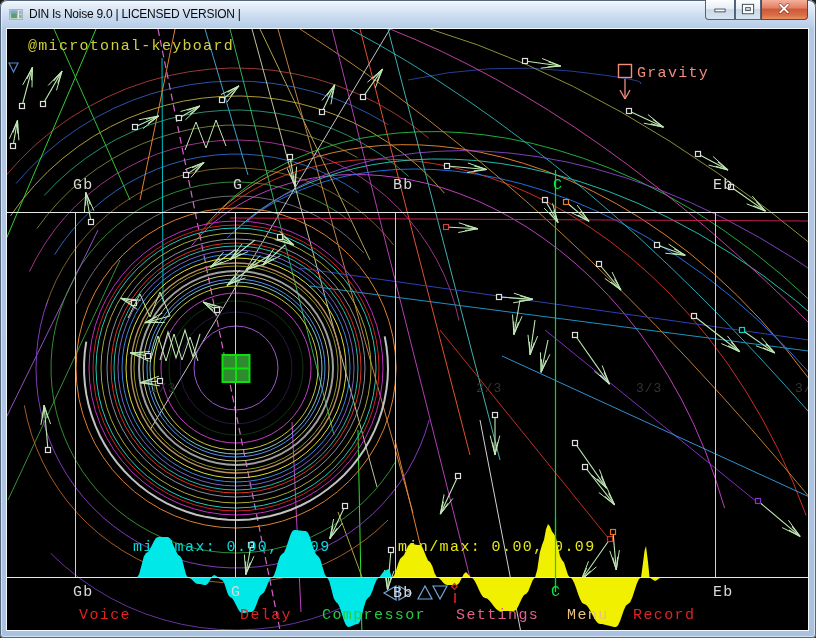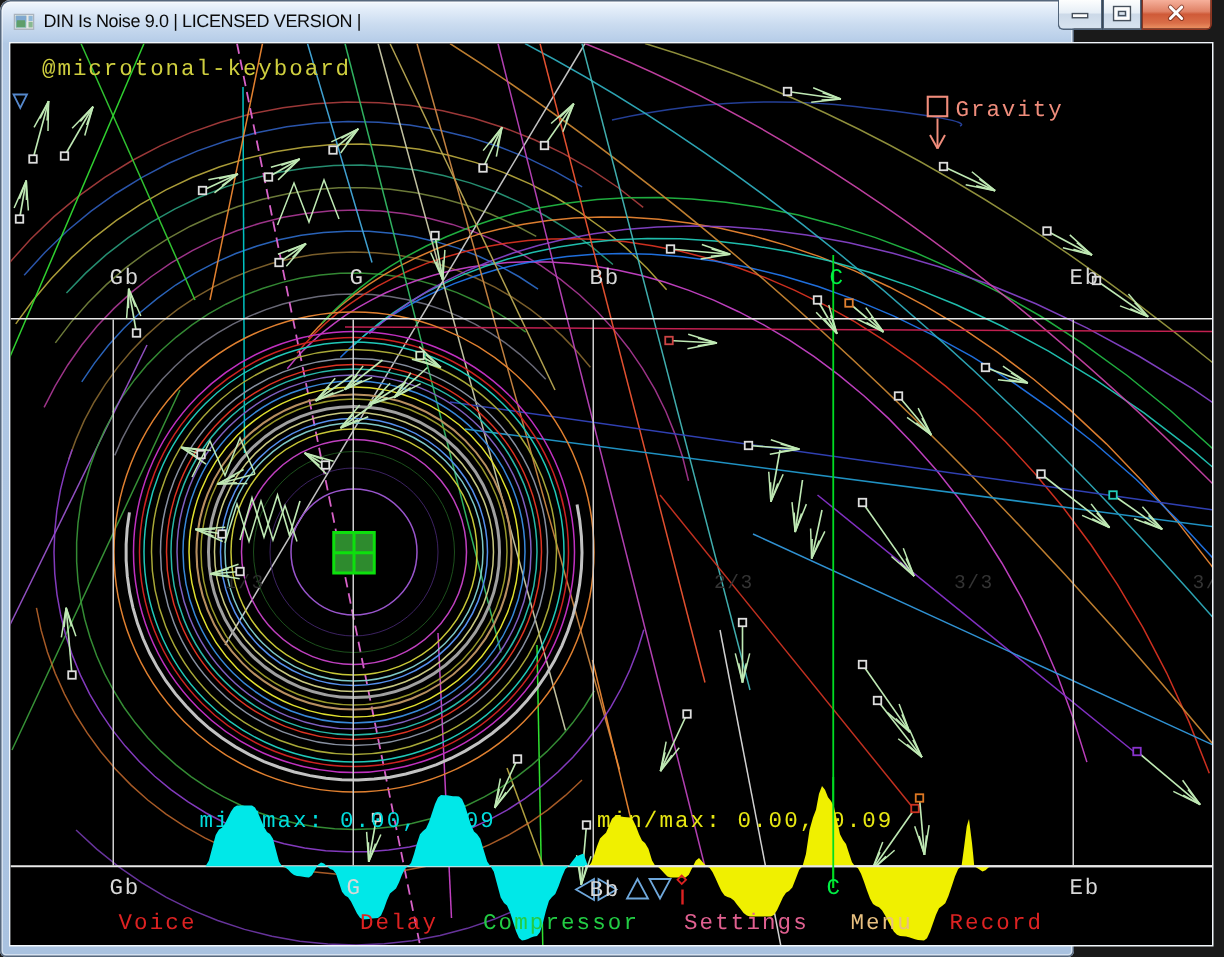--- a/index.html
+++ b/index.html
@@ -1,14 +1,14 @@
 <!DOCTYPE html>
 <html><head><meta charset="utf-8"><style>
 html,body{margin:0;padding:0;width:816px;height:638px;overflow:hidden;background:#1a1a1a;}
-#win{position:absolute;left:0;top:0;width:716px;height:638px;border-radius:7px 7px 4px 4px;
+#win{position:absolute;left:0;top:0;width:816px;height:638px;border-radius:7px 7px 4px 4px;
  background:linear-gradient(180deg,#f2f7fd 1px,#e3edf9 6px,#cbdcf0 16px,#b9cfe9 26px,#b2c9e5 29px,#aec6e3 300px,#a9c2e0 638px);
  box-shadow:inset 0 0 0 1px #56677c, inset 0 0 0 2px rgba(255,255,255,.5);}
 #titlebar{position:absolute;left:0;top:0;width:100%;height:29px;}
 #apptitle{position:absolute;left:29px;top:7px;font-family:"Liberation Sans",sans-serif;font-size:12px;color:#0a0a0a;white-space:nowrap;letter-spacing:-0.25px;}
 #appicon{position:absolute;left:9px;top:9px;width:14px;height:11px;}
 .btn{position:absolute;top:0;height:20px;border:1px solid #51647a;border-top:none;box-sizing:border-box;
  background:linear-gradient(180deg,#fdfefe 0%,#e6eef6 45%,#ccd9e8 50%,#d7e3ef 100%);}
 #bmin{left:705px;width:30px;border-radius:0 0 0 4px;}
 #bmax{left:735px;width:26px;}
 #bclose{left:761px;width:47px;border-radius:0 0 4px 0;

